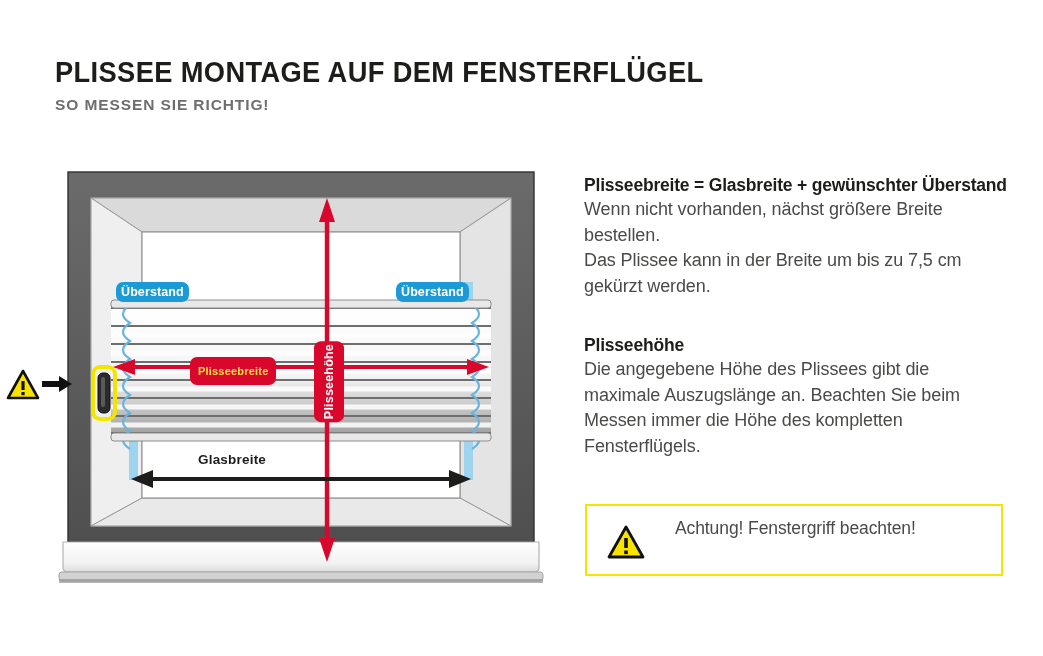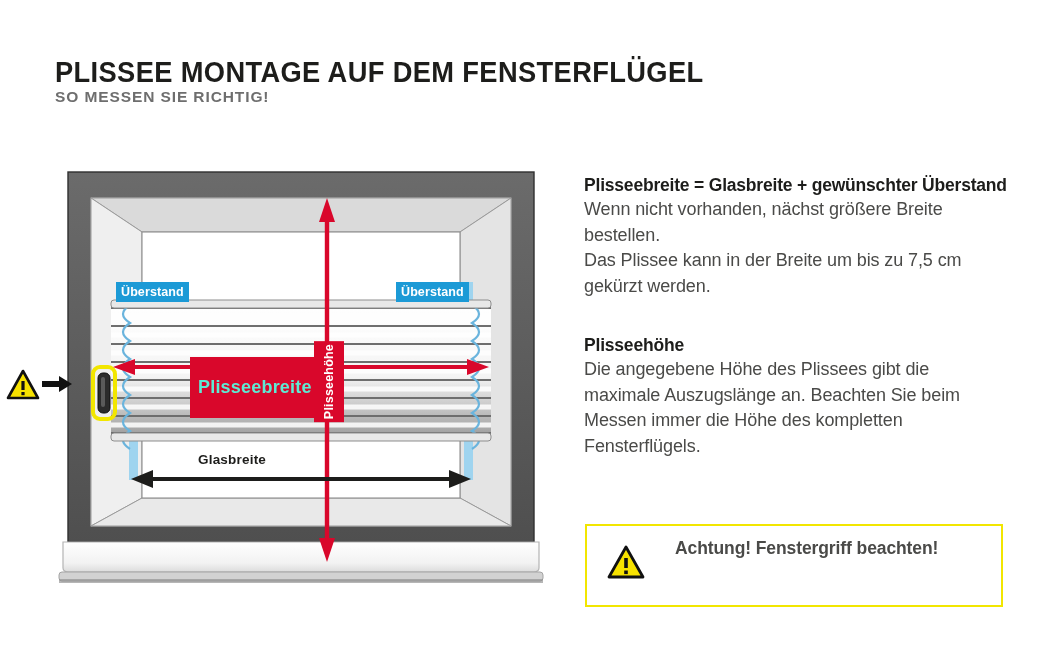--- a/index.html
+++ b/index.html
@@ -24,21 +24,21 @@
     font-weight: bold;
     letter-spacing: 0.4px;
     color: #1d1d1b;
     white-space: nowrap;
     transform: scaleX(0.94);
     transform-origin: left top;
   }
   #page-subtitle {
     position: absolute;
     left: 55px;
-    top: 88px;
+    top: 96px;
     font-size: 15.5px;
     font-weight: bold;
     letter-spacing: 0.9px;
     color: #6e6e6e;
     white-space: nowrap;
   }
 
   
   .text-col {
     position: absolute;
@@ -60,27 +60,26 @@
     color: #4a4a48;
     line-height: 25.5px;
     letter-spacing: -0.1px;
   }
   .para-body div { white-space: nowrap; }
 
   
   #warning-box {
     position: absolute;
     left: 585px;
-    top: 524px;
+    top: 504px;
     width: 418px;
-    height: 83px;
+    height: 72px;
     border: 2.5px solid #f2e600;
     background: #ffffff;
     box-sizing: border-box;
-    font-weight: bold;
   }
   #warning-icon {
     position: absolute;
     left: 20px;
     top: 19px;
     width: 38px;
     height: 34px;
   }
   #warning-text {
     position: absolute;
@@ -117,38 +116,39 @@
     width: 492px;
     height: 425px;
   }
   #window-diagram svg { display: block; }
 
   
   .dia-label {
     position: absolute;
     font-weight: bold;
     white-space: nowrap;
+    border-radius: 7px;
   }
   .label-ueber {
     background: #1c9ad6;
     color: #ffffff;
     font-size: 12.5px;
     padding: 3px 5px 3px 5px;
     letter-spacing: 0.1px;
   }
   #label-ueberstand-left  { left: 116px; top: 282px; }
   #label-ueberstand-right { left: 396px; top: 282px; }
 
   #label-plisseebreite {
     left: 190px;
     top: 357px;
     background: #d9072b;
-    color: #5eead4;
-    font-size: 18px;
-    padding: 20px 8px;
+    color: #fde047;
+    font-size: 11px;
+    padding: 8px 8px;
     letter-spacing: 0.2px;
   }
 
   #label-plisseehoehe {
     left: 314px;
     top: 341px;
     background: #d9072b;
     color: #ffffff;
     font-size: 12.5px;
     padding: 3px 8px;

